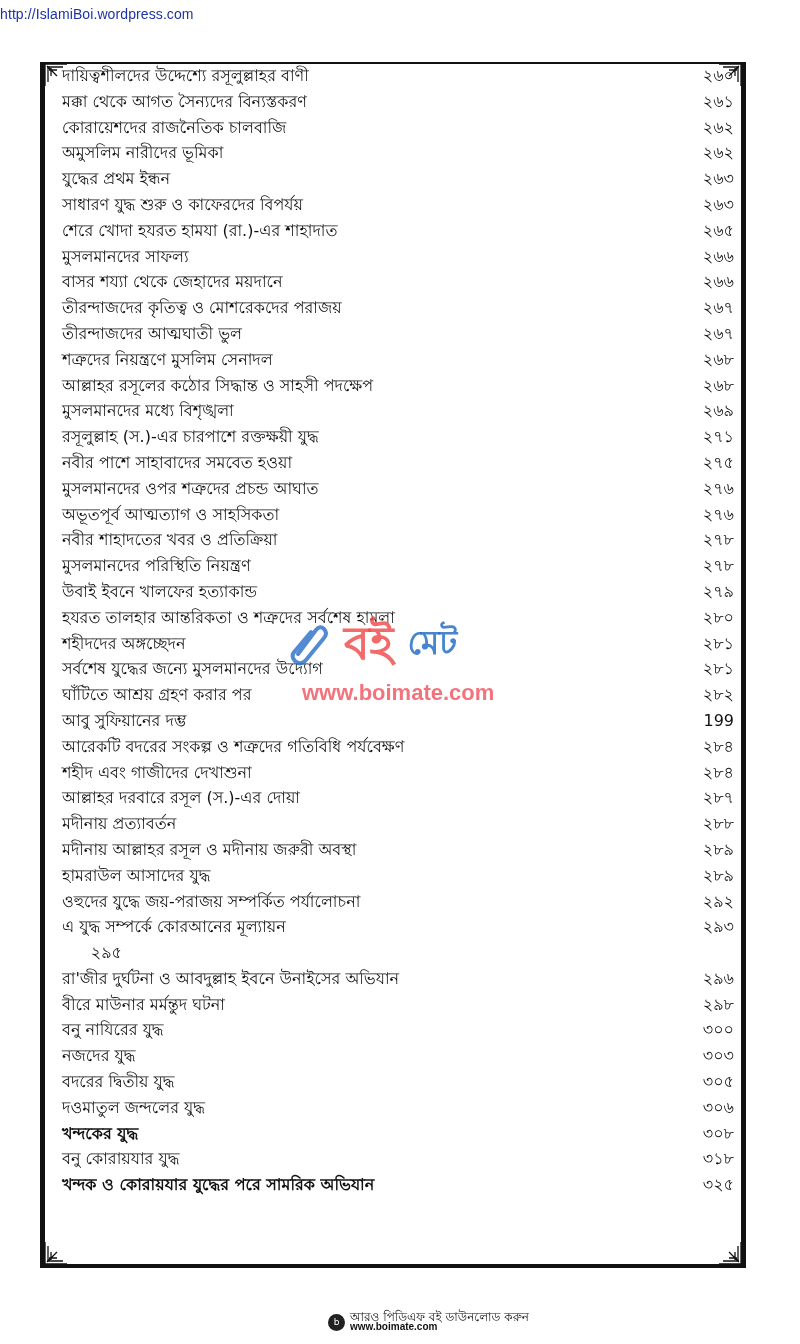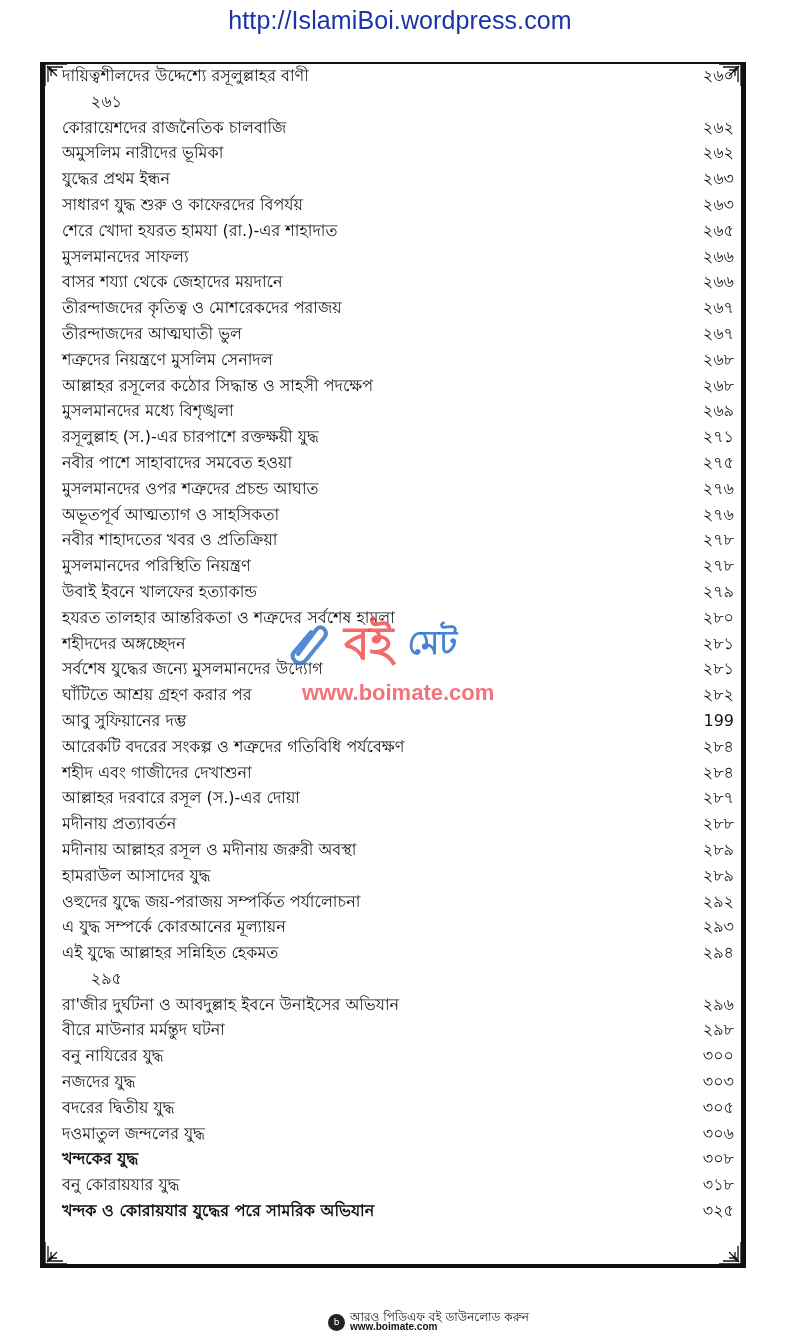--- a/index.html
+++ b/index.html
@@ -13,23 +13,23 @@
     position: relative;
     overflow: hidden;
     font-family: "DejaVu Sans", sans-serif;
     color: #111;
   }
   .header-url {
     position: absolute;
     top: 6px;
     left: 0;
     width: 800px;
-    text-align: center;
+    text-align: left;
     font-family: "Liberation Sans", sans-serif;
-    font-size: 25px;
+    font-size: 14px;
     color: #1a33a8;
     letter-spacing: 0.1px;
   }
   .frame {
     position: absolute;
     left: 40px;
     top: 62px;
     width: 706px;
     height: 1206px;
     border-top: 2px solid #111;
@@ -176,20 +176,21 @@
     </svg>
   </div>
 </div>
 
 <div class="toc" id="toc">
     <div class="toc-row">
       <span class="title">দায়িত্বশীলদের  উদ্দেশ্যে রসূলুল্লাহর বাণী</span>
       <span class="page">২৬০</span>
     </div>
     <div class="toc-row">
+      <span class="title">মক্কা থেকে আগত সৈন্যদের বিন্যস্তকরণ</span>
       <span class="page">২৬১</span>
     </div>
     <div class="toc-row">
       <span class="title">কোরায়েশদের রাজনৈতিক চালবাজি</span>
       <span class="page">২৬২</span>
     </div>
     <div class="toc-row">
       <span class="title">অমুসলিম নারীদের ভূমিকা</span>
       <span class="page">২৬২</span>
     </div>
@@ -305,24 +306,20 @@
       <span class="title">হামরাউল আসাদের যুদ্ধ</span>
       <span class="page">২৮৯</span>
     </div>
     <div class="toc-row">
       <span class="title">ওহুদের যুদ্ধে জয়-পরাজয় সম্পর্কিত পর্যালোচনা</span>
       <span class="page">২৯২</span>
     </div>
     <div class="toc-row">
       <span class="title">এ যুদ্ধ সম্পর্কে কোরআনের মূল্যায়ন</span>
       <span class="page">২৯৩</span>
-    </div>
-    <div class="toc-row">
-      <span class="title">এই যুদ্ধে আল্লাহর সন্নিহিত হেকমত</span>
-      <span class="page">২৯৪</span>
     </div>
     <div class="toc-row">
       <span class="page">২৯৫</span>
     </div>
     <div class="toc-row">
       <span class="title">রা'জীর দুর্ঘটনা  ও আবদুল্লাহ ইবনে উনাইসের অভিযান</span>
       <span class="page">২৯৬</span>
     </div>
     <div class="toc-row">
       <span class="title">বীরে মাউনার মর্মন্তুদ ঘটনা</span>

